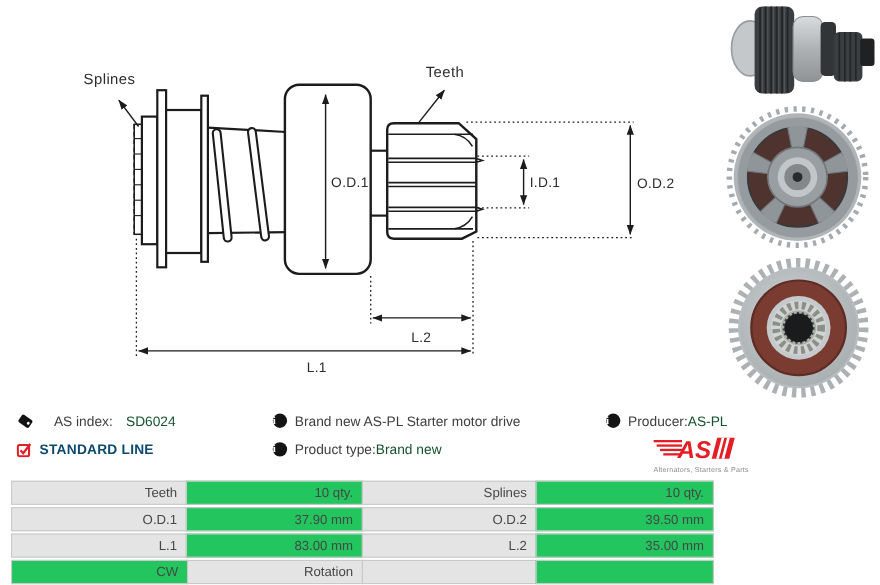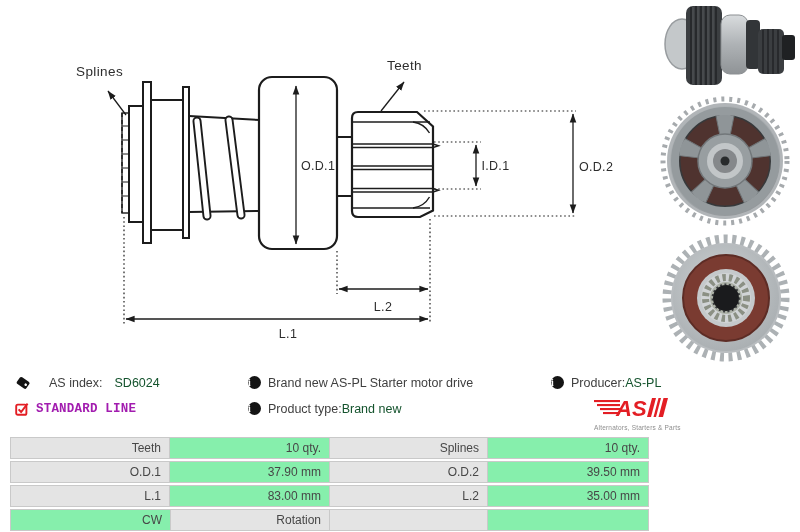--- a/index.html
+++ b/index.html
@@ -21,38 +21,38 @@
   .photo { position:absolute; left:0; width:150px; }
   .photo-side  { top:2px;   height:90px; }
   .photo-front { top:93px;  height:138px; }
   .photo-rear  { top:231px; height:135px; }
 
   
   .infobar { position:absolute; left:0; top:366px; width:800px; height:70px; font-size:12.5px; }
   .inforow { position:absolute; height:17px; display:flex; align-items:center; white-space:nowrap; }
   .inforow .ic { margin-right:7px; display:inline-flex; flex:none; }
   .bval { font-weight:400; margin-left:0; color:#14532d; }
-  .red  { color:#a21caf; font-weight:700; letter-spacing:.2px;font-family:Liberation Mono, monospace; }
+  .red  { color:#0c4a6e; font-weight:700; letter-spacing:.2px; }
   .info-ic {
     width:13px; height:13px; border-radius:50%; background:#141414; color:#fff;
     font:700 10px/13px "Liberation Serif", serif; text-align:center; display:inline-block;
   }
   .logo-wrap { position:absolute; left:594px; top:30px; width:100px; text-align:left; }
   .logo-tagline { font-size:6.5px; color:#8d8d8d; letter-spacing:.2px; margin-top:1px; }
 
   
   .spec { position:absolute; left:10px; top:437px; width:639px; }
   .srow { display:flex; margin-bottom:2px; }
   .cell {
     height:22px; line-height:20px; border:1px solid #c9c9c9;
     font-size:12px; color:#474747; text-align:right; padding-right:8px;
   }
   .cell + .cell { margin-left:-1px; }
   .clab { background:#e4e4e4; }
-  .cval { background:#86efac; }
+  .cval { background:#22c55e; }
   .w1 { width:160px; } .w2 { width:161px; } .w3 { width:159px; } .w4 { width:162px; }
 </style>
 </head>
 <body>
 
 <div class="page">
 
   <svg class="diagram" viewBox="0 0 650 368">
     <defs>
       <marker id="ah" markerWidth="11" markerHeight="9" refX="8.6" refY="4" orient="auto-start-reverse" markerUnits="userSpaceOnUse">

